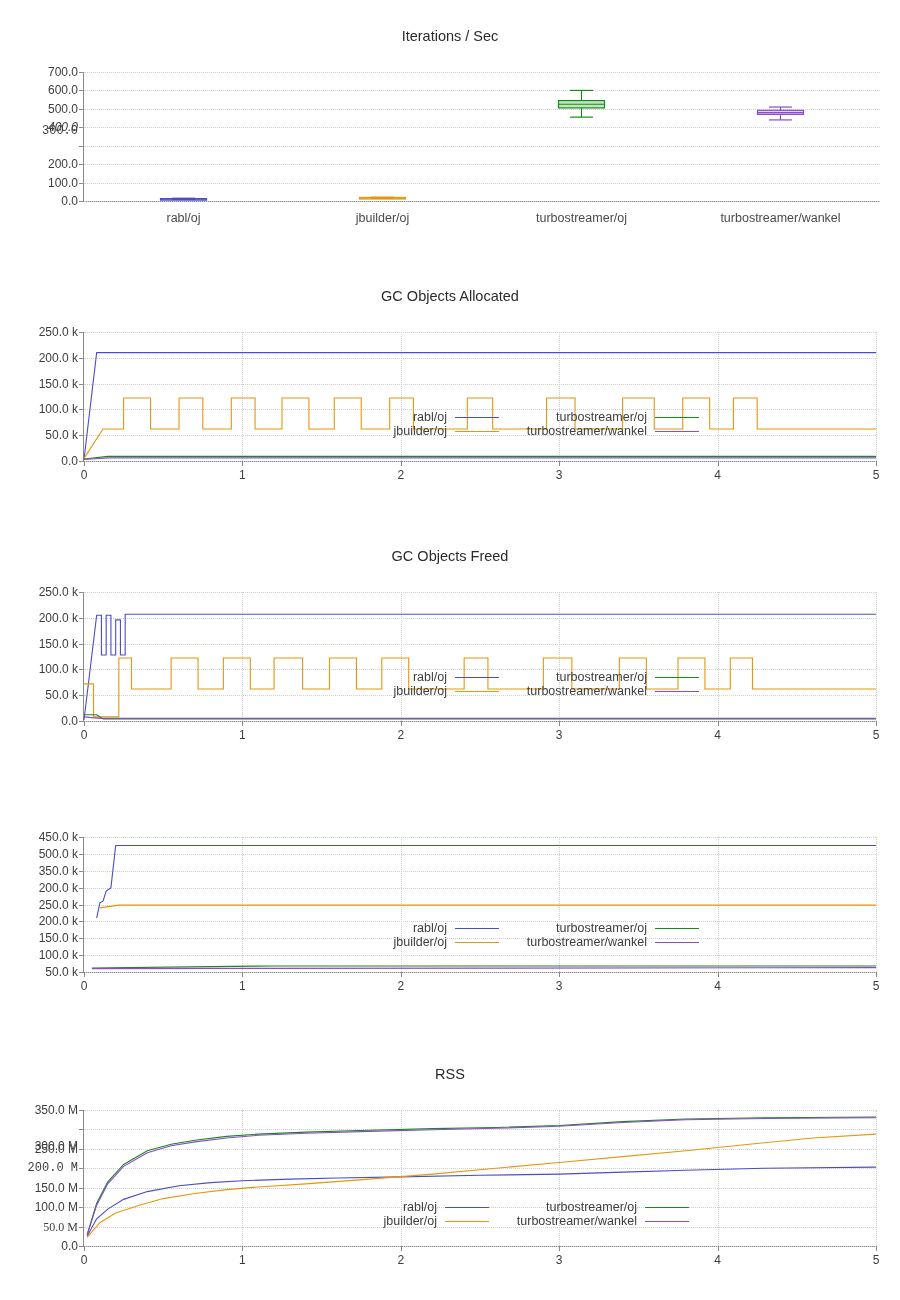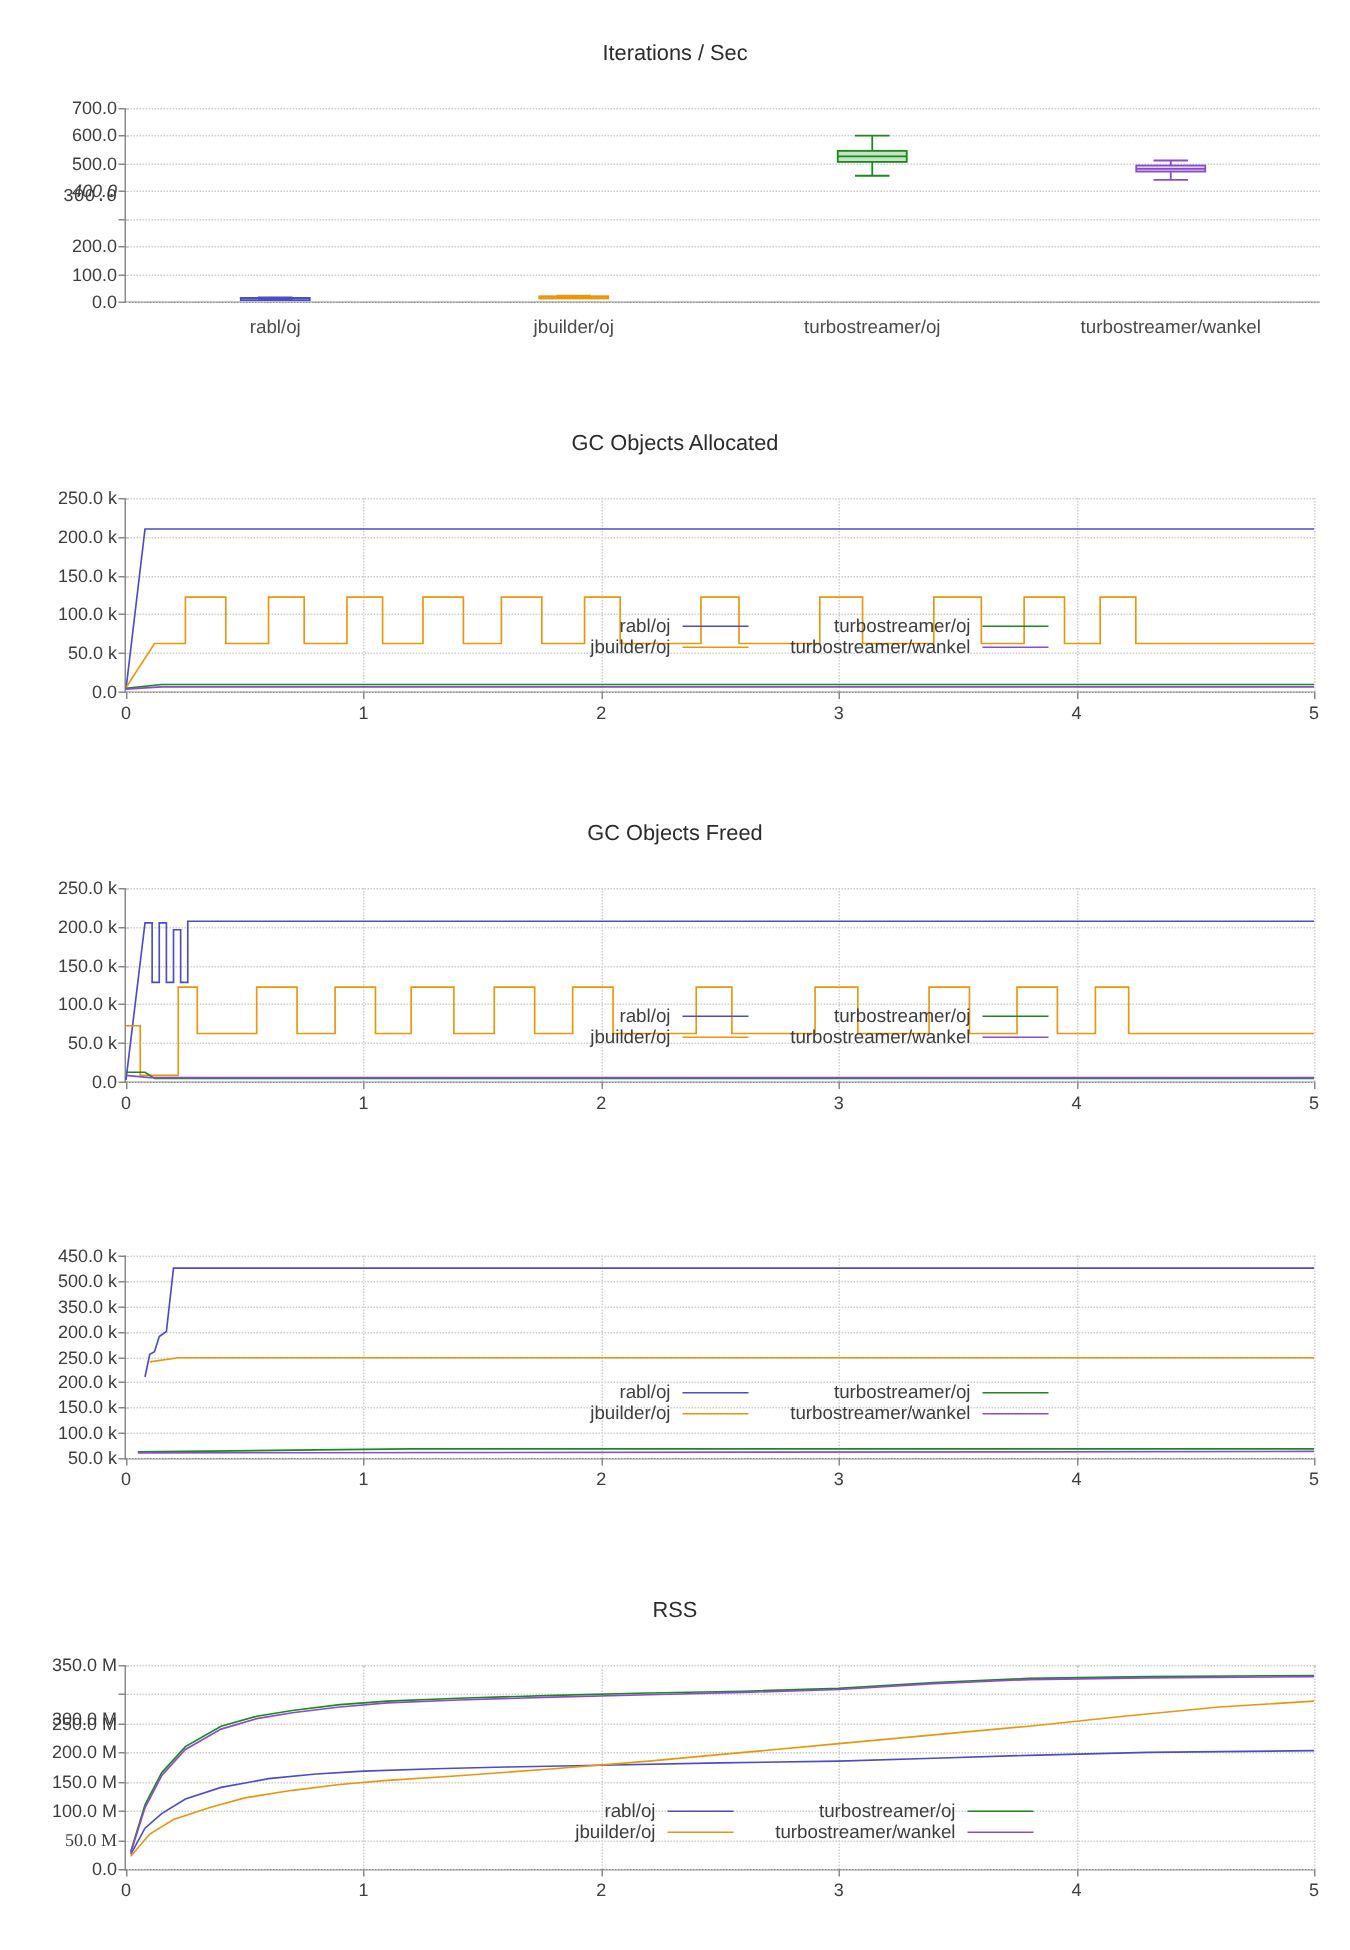--- a/index.html
+++ b/index.html
@@ -429,21 +429,21 @@
         <div class="ytick-mark" style="top: 116.571px;"></div>
         <div class="ytick" style="top: 116.571px; font-family: Liberation Serif, serif;">50.0 M</div>
         <div class="gridline-h" style="top: 97.1429px;"></div>
         <div class="ytick-mark" style="top: 97.1429px;"></div>
         <div class="ytick" style="top: 97.1429px;">100.0 M</div>
         <div class="gridline-h" style="top: 77.7143px;"></div>
         <div class="ytick-mark" style="top: 77.7143px;"></div>
         <div class="ytick" style="top: 77.7143px;">150.0 M</div>
         <div class="gridline-h" style="top: 58.2857px;"></div>
         <div class="ytick-mark" style="top: 58.2857px;"></div>
-        <div class="ytick" style="top: 58.2857px;">200.0 M</div>
+        <div class="ytick" style="top: 58.2857px; font-family: Liberation Mono, monospace;">200.0 M</div>
         <div class="gridline-h" style="top: 38.8571px;"></div>
         <div class="ytick-mark" style="top: 38.8571px;"></div>
         <div class="ytick" style="top: 38.8571px;">250.0 M</div>
         <div class="gridline-h" style="top: 19.4286px;"></div>
         <div class="ytick-mark" style="top: 19.4286px;"></div>
         <div class="ytick" style="top: 36px;">300.0 M</div>
         <div class="gridline-h" style="top: 0px;"></div>
         <div class="ytick-mark" style="top: 0px;"></div>
         <div class="ytick" style="top: 0px;">350.0 M</div>
         <div class="xtick-mark" style="left: 0px;"></div>

